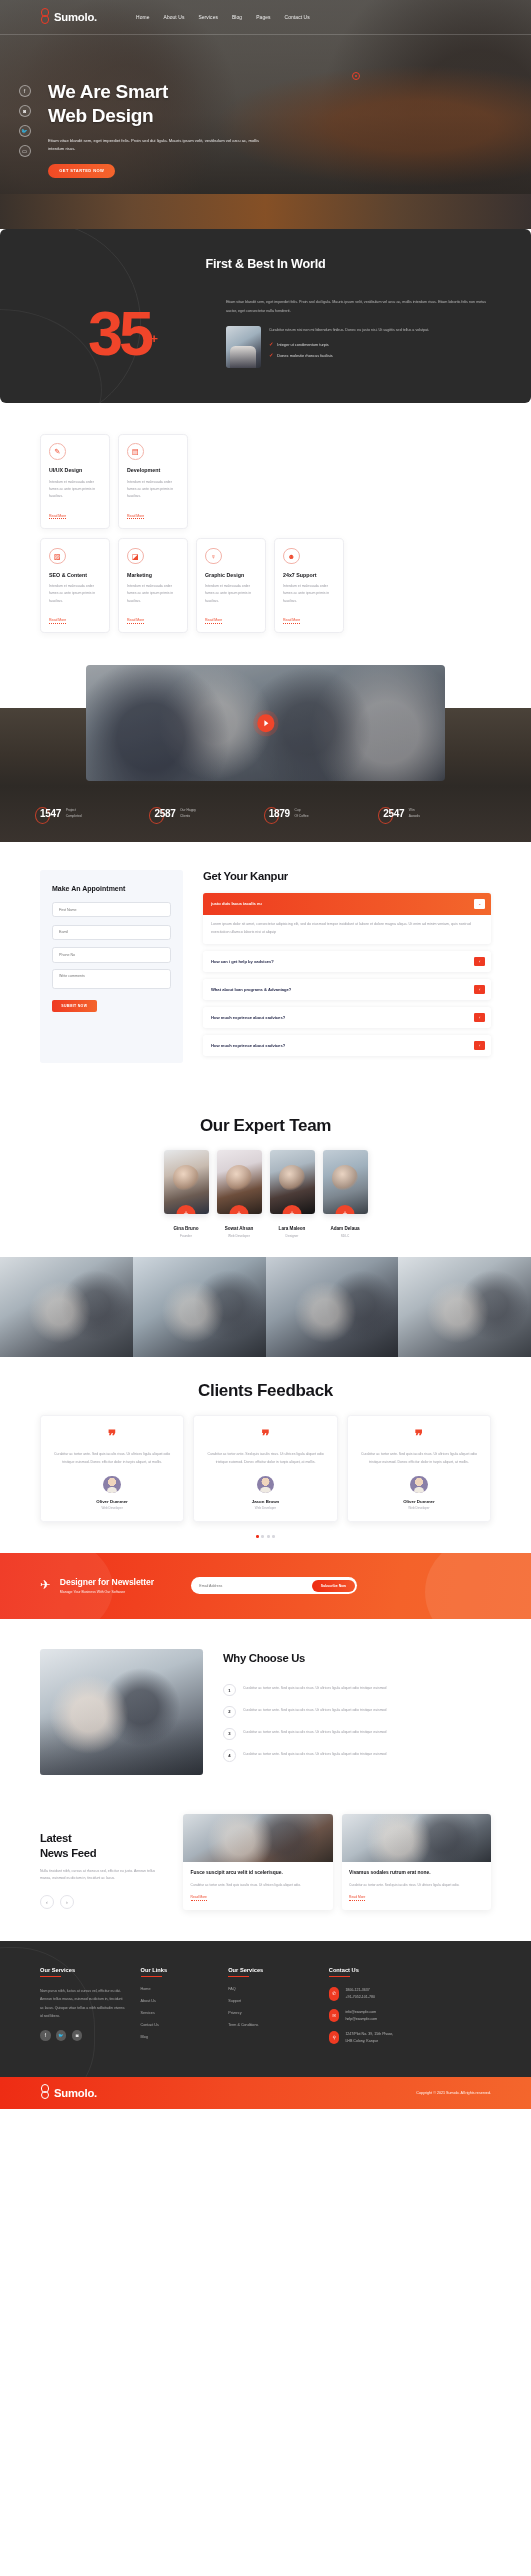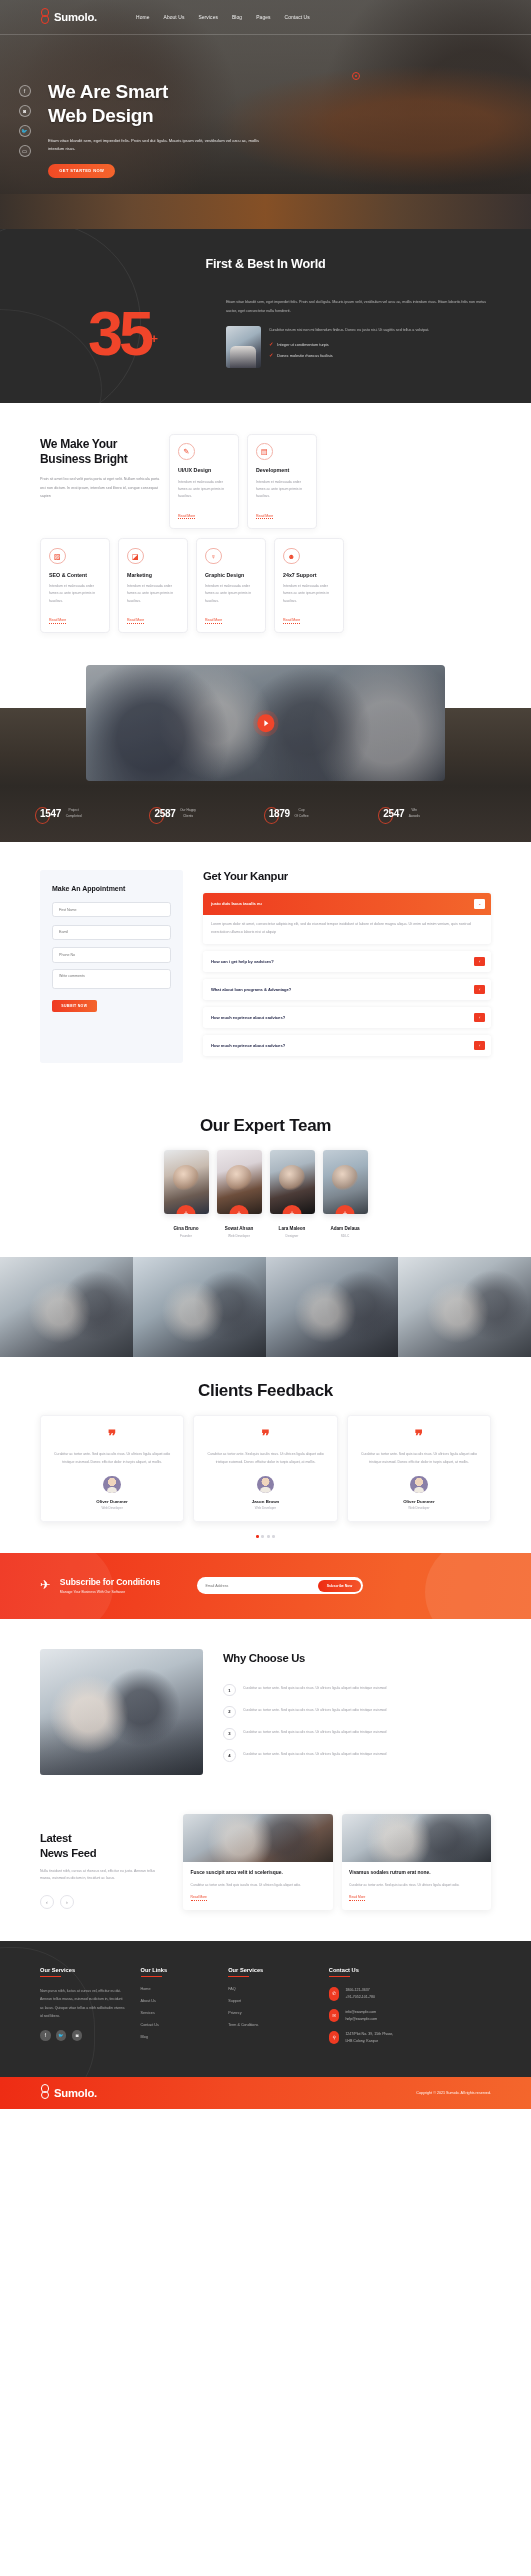--- a/index.html
+++ b/index.html
@@ -81,21 +81,21 @@
     margin-top:8px; color:rgba(255,255,255,.88); font-size:4.2px; line-height:1.95; width:216px;
   }
   .btn-primary {
     display:inline-block; margin-top:10.6px; padding:4.6px 11.3px; border-radius:10.6px;
     background: linear-gradient(90deg,#f04a25,#f4642c); color:#fff; font-size:4px;
     letter-spacing:0.4px; font-weight:bold; border:none; cursor:pointer;
   }
 
   
   .stats {
-    position:relative; background:#2b2b2b; padding: 28px 40px 35px; overflow:hidden;
+    position:relative; background:#2b2b2b; padding: 28px 40px 35px; overflow:hidden;border-radius:6px;
   }
   .stats::before {
     content:""; position:absolute; left:-60px; top:-6.6px; width:199px; height:199px;
     border:0.7px solid rgba(255,255,255,.07); border-radius:50% 50% 50% 10%;
   }
   .stats::after {
     content:""; position:absolute; left:-86px; top:80px; width:186px; height:146px;
     border:0.7px solid rgba(255,255,255,.06); border-radius:40% 60% 50% 45%;
   }
   .stats-title {
@@ -177,21 +177,21 @@
   }
   .play-btn i {
     width:0; height:0; border-left:4.6px solid #fff; border-top:3px solid transparent; border-bottom:3px solid transparent; margin-left:1.3px;
   }
 
   
   .counters {
     position:relative; height:56px; display:flex; align-items:center; padding:0 40px; gap:6.6px;
     background: linear-gradient(180deg,#2e2a26 0%,#3a332e 100%);
   }
-  .counter { flex:1; display:flex; align-items:center; gap:4.6px; position:relative;text-align:center; }
+  .counter { flex:1; display:flex; align-items:center; gap:4.6px; position:relative; }
   .counter::before {
     content:""; position:absolute; left:-5.3px; top:-1.3px; width:13.3px; height:14.6px;
     border:0.8px solid rgba(240,69,42,.75); border-radius:50%;
   }
   .counter .cnum { color:#fff; font-size:10px; font-weight:bold; letter-spacing:-0.3px; position:relative; }
   .counter .clbl { color:rgba(255,255,255,.62); font-size:3.3px; line-height:1.7; }
 
   
   .appt { display:flex; padding:28px 40px 30.5px; gap:20px; background:#fff; }
   .appt-form { width:143px; background:#f5f7fb; border-radius:2.7px; padding:14.6px 12px 16px; }
@@ -487,27 +487,20 @@
               </div>
             </div>
           </div>
         </div>
       </div>
     </div>
   </section>
 
   <section class="services">
     <div class="svc-head">
-      <div class="svc-head-left">
-        <h2 class="svc-h2">
-          <div>We Make Your</div>
-          <div>Business Bright</div>
-        </h2>
-        <p class="svc-sub">Proin sit amet leo sed velit porta porta ut eget velit. Nullam vehicula porta orci non dictum. In erat ipsum, interdum sed libero id, congue consequat sapien</p>
-      </div>
       <div class="cards-top">
         <div class="card">
           <div class="card-icon">✎</div>
           <h4>UI/UX Design</h4>
           <p>Interdum et malesuada order fames ac ante ipsum primis in faucibus.</p>
           <a href="#">Read More</a>
         </div>
         <div class="card">
           <div class="card-icon">▤</div>
           <h4>Development</h4>
@@ -704,21 +697,21 @@
       <i class="on"></i>
       <i></i>
       <i></i>
       <i></i>
     </div>
   </section>
 
   <section class="news">
     <div class="news-icon">✈</div>
     <div class="news-text">
-      <h3>Subscribe for Conditions</h3>
+      <h3>Designer for Newsletter</h3>
       <p>Manage Your Business With Our Software</p>
     </div>
     <div class="news-form">
       <input type="text" placeholder="Email Address" style="">
       <button>Subscribe Now</button>
     </div>
   </section>
 
   <section class="why">
     <div class="why-photo"></div>

